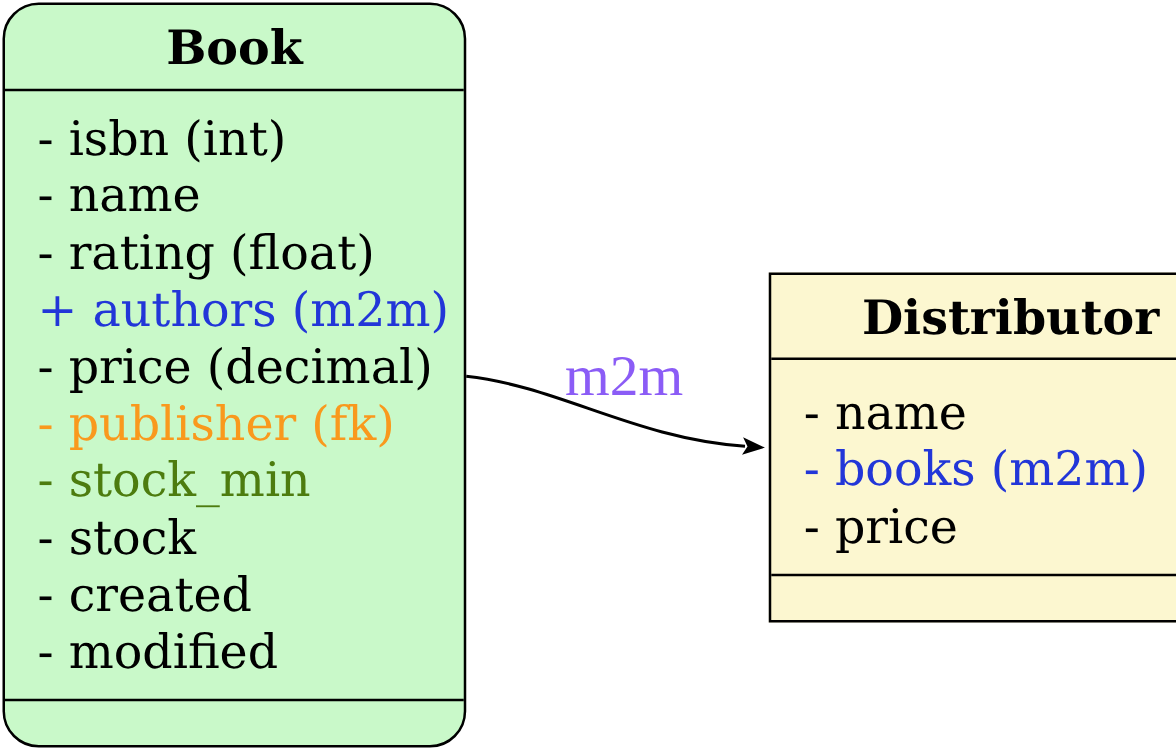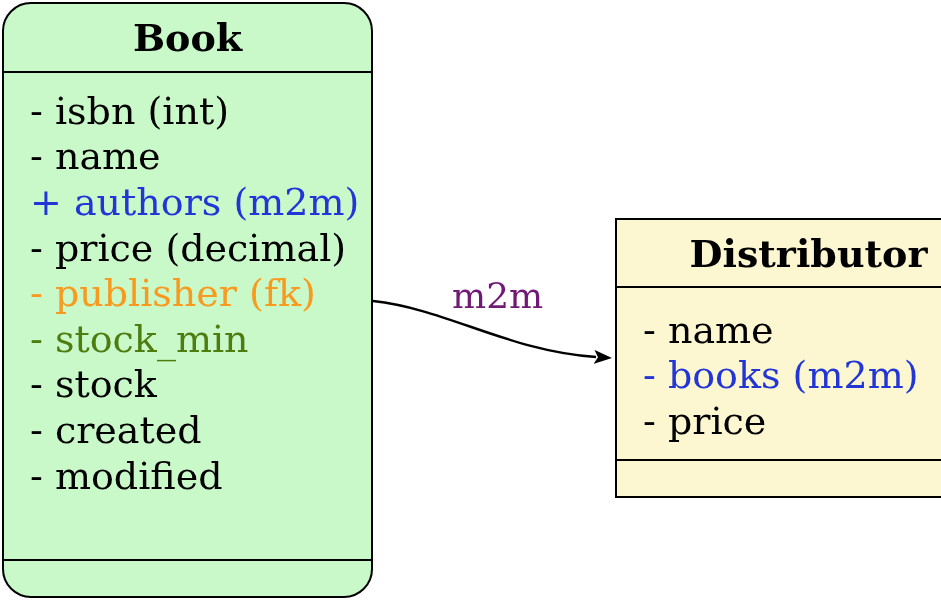--- a/index.html
+++ b/index.html
@@ -74,36 +74,38 @@
     left: 0;
     top: 0;
     width: 941px;
     height: 601px;
     pointer-events: none;
   }
   #relation-label {
     position: absolute;
     left: 452px;
     top: 278px;
-    font-size: 36px;
-    color: #701a75;
+    font-size: 46px;
+    color: #8b5cf6;
     line-height: 1;
     white-space: nowrap;
+    font-family: Liberation Serif, serif;
   }
 </style>
 </head>
 <body>
 
 <div id="canvas">
 
   <div class="entity entity-book" style="background-color: rgb(201, 249, 201);">
     <div class="entity-header">Book</div>
     <div class="entity-fields">
       <div class="field-row" style="color: rgb(0, 0, 0);">- isbn (int)</div>
       <div class="field-row" style="color: rgb(0, 0, 0);">- name</div>
+      <div class="field-row" style="color: rgb(0, 0, 0);">- rating (float)</div>
       <div class="field-row" style="color: rgb(34, 54, 216);">+ authors (m2m)</div>
       <div class="field-row" style="color: rgb(0, 0, 0);">- price (decimal)</div>
       <div class="field-row" style="color: rgb(249, 153, 29);">- publisher (fk)</div>
       <div class="field-row" style="color: #4d7c0f;">- stock_min</div>
       <div class="field-row" style="color: rgb(0, 0, 0);">- stock</div>
       <div class="field-row" style="color: rgb(0, 0, 0);">- created</div>
       <div class="field-row" style="color: rgb(0, 0, 0);">- modified</div>
     </div>
     <div class="entity-footer"></div>
   </div>

